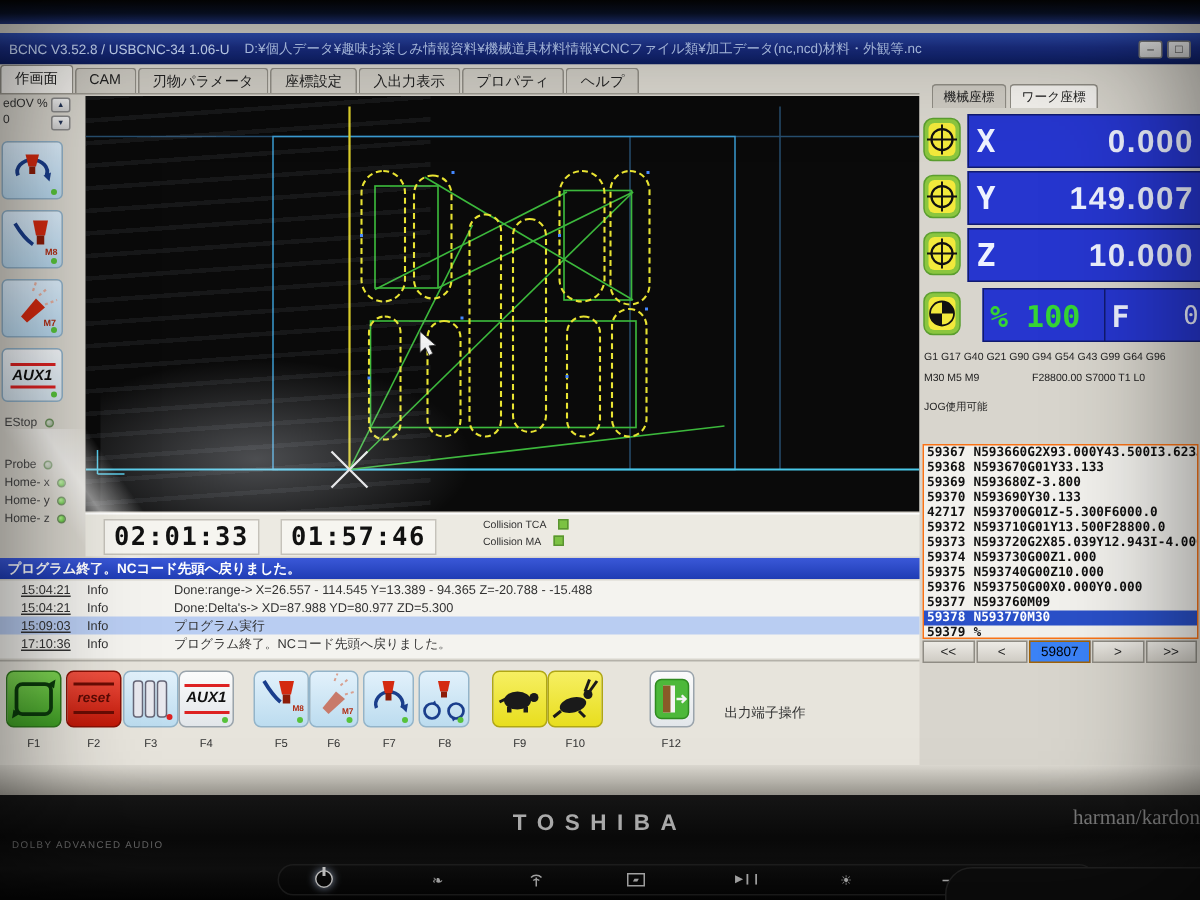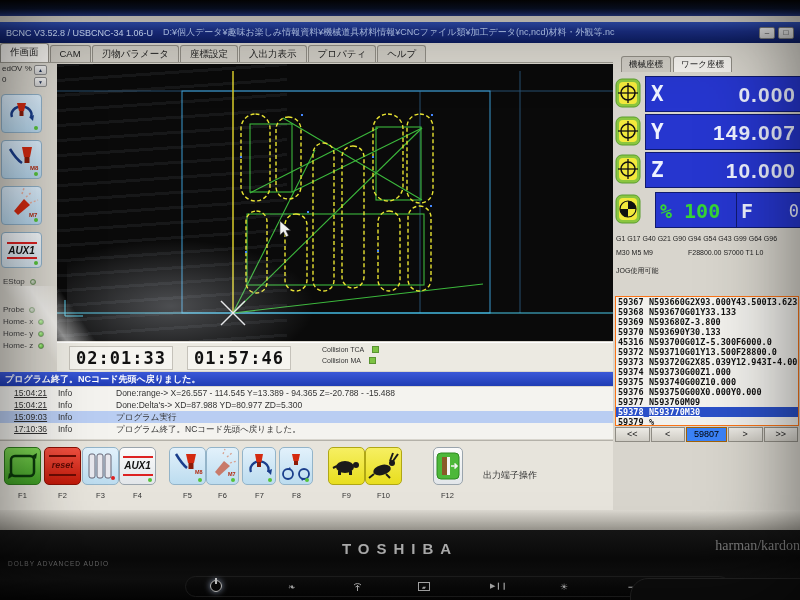--- a/index.html
+++ b/index.html
@@ -70,21 +70,21 @@
     font-family:"DejaVu Sans Mono",monospace; }
   .fbox2 { position:absolute; left:121px; top:0; width:66px; height:36px; background:#2636cf; border:1px solid #101a70; color:#eef2ff; }
   .fbox2 .f { position:absolute; left:4px; top:6px; font-size:20px; font-weight:bold; font-family:"DejaVu Sans Mono",monospace; }
   .fbox2 .fv { position:absolute; right:2px; top:8px; font-size:17px; font-family:"DejaVu Sans Mono",monospace; }
   .modal { position:absolute; left:3px; font-size:7px; color:#222; white-space:nowrap; }
   .glist { position:absolute; left:2px; top:240px; width:184px; height:130px; background:#f2f1ed; border:1px solid #f97316;
     font-family:"DejaVu Sans Mono",monospace; font-size:8.5px; font-weight:bold; color:#111; overflow:hidden; }
   .gline { display:flex; height:10px; line-height:10px; white-space:nowrap; }
   .gline .gnum { width:33px; flex:none; padding-left:2px; }
   .gline .gtxt { flex:1; overflow:hidden; }
-  .gline.sel { background:#2a50c8; color:#fff;text-decoration:underline; }
+  .gline.sel { background:#2a50c8; color:#fff; }
   .gnav { position:absolute; left:2px; top:371px; width:184px; height:15px; display:flex; }
   .gnav .nbtn { flex:1; background:linear-gradient(#eceae5,#cfccc4); border:1px solid #8f8c84; font-size:9px;
     text-align:center; line-height:13px; color:#222; margin-right:1px; }
   .gnav .npage { flex:1.2; background:#3b82f6; border:1px solid #a16207; font-size:9px; text-align:center; line-height:13px; margin-right:1px; }
 
   
   .timers { position:absolute; left:57px; top:326px; width:556px; height:29px; background:#edecd8;
     background:#eceae2; border-top:1px solid #fff; }
   .timerbox { position:absolute; top:3px; font-family:"DejaVu Sans Mono",monospace; font-size:17px; font-weight:bold;
     color:#111; background:#f6f5f0; border:1px solid #c5c2ba; padding:1px 6px; letter-spacing:1px; }
@@ -356,21 +356,21 @@
           </div>
         <div class="gline">
             <span class="gnum">59369</span>
             <span class="gtxt">N593680Z-3.800</span>
           </div>
         <div class="gline">
             <span class="gnum">59370</span>
             <span class="gtxt">N593690Y30.133</span>
           </div>
         <div class="gline">
-            <span class="gnum">45316</span>
+            <span class="gnum">42717</span>
             <span class="gtxt">N593700G01Z-5.300F6000.0</span>
           </div>
         <div class="gline">
             <span class="gnum">59372</span>
             <span class="gtxt">N593710G01Y13.500F28800.0</span>
           </div>
         <div class="gline">
             <span class="gnum">59373</span>
             <span class="gtxt">N593720G2X85.039Y12.943I-4.000J0.000</span>
           </div>

